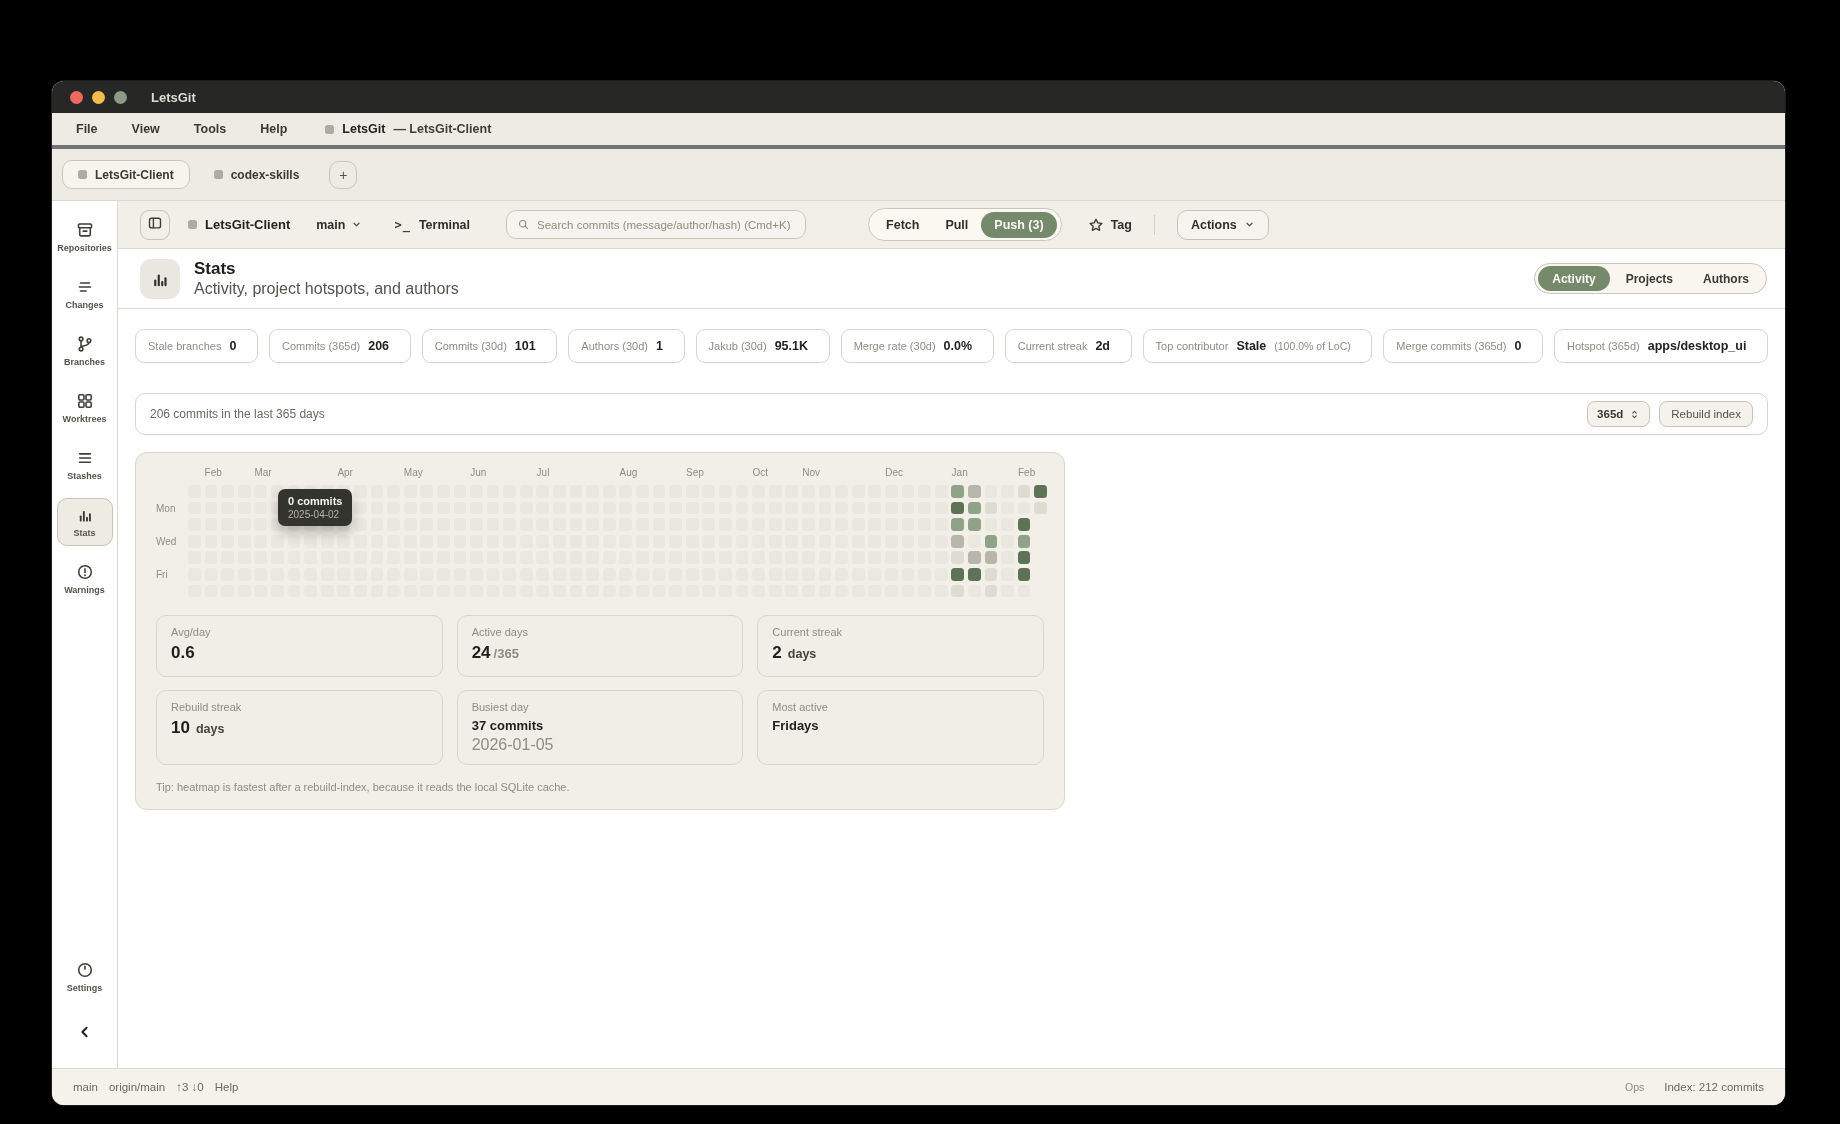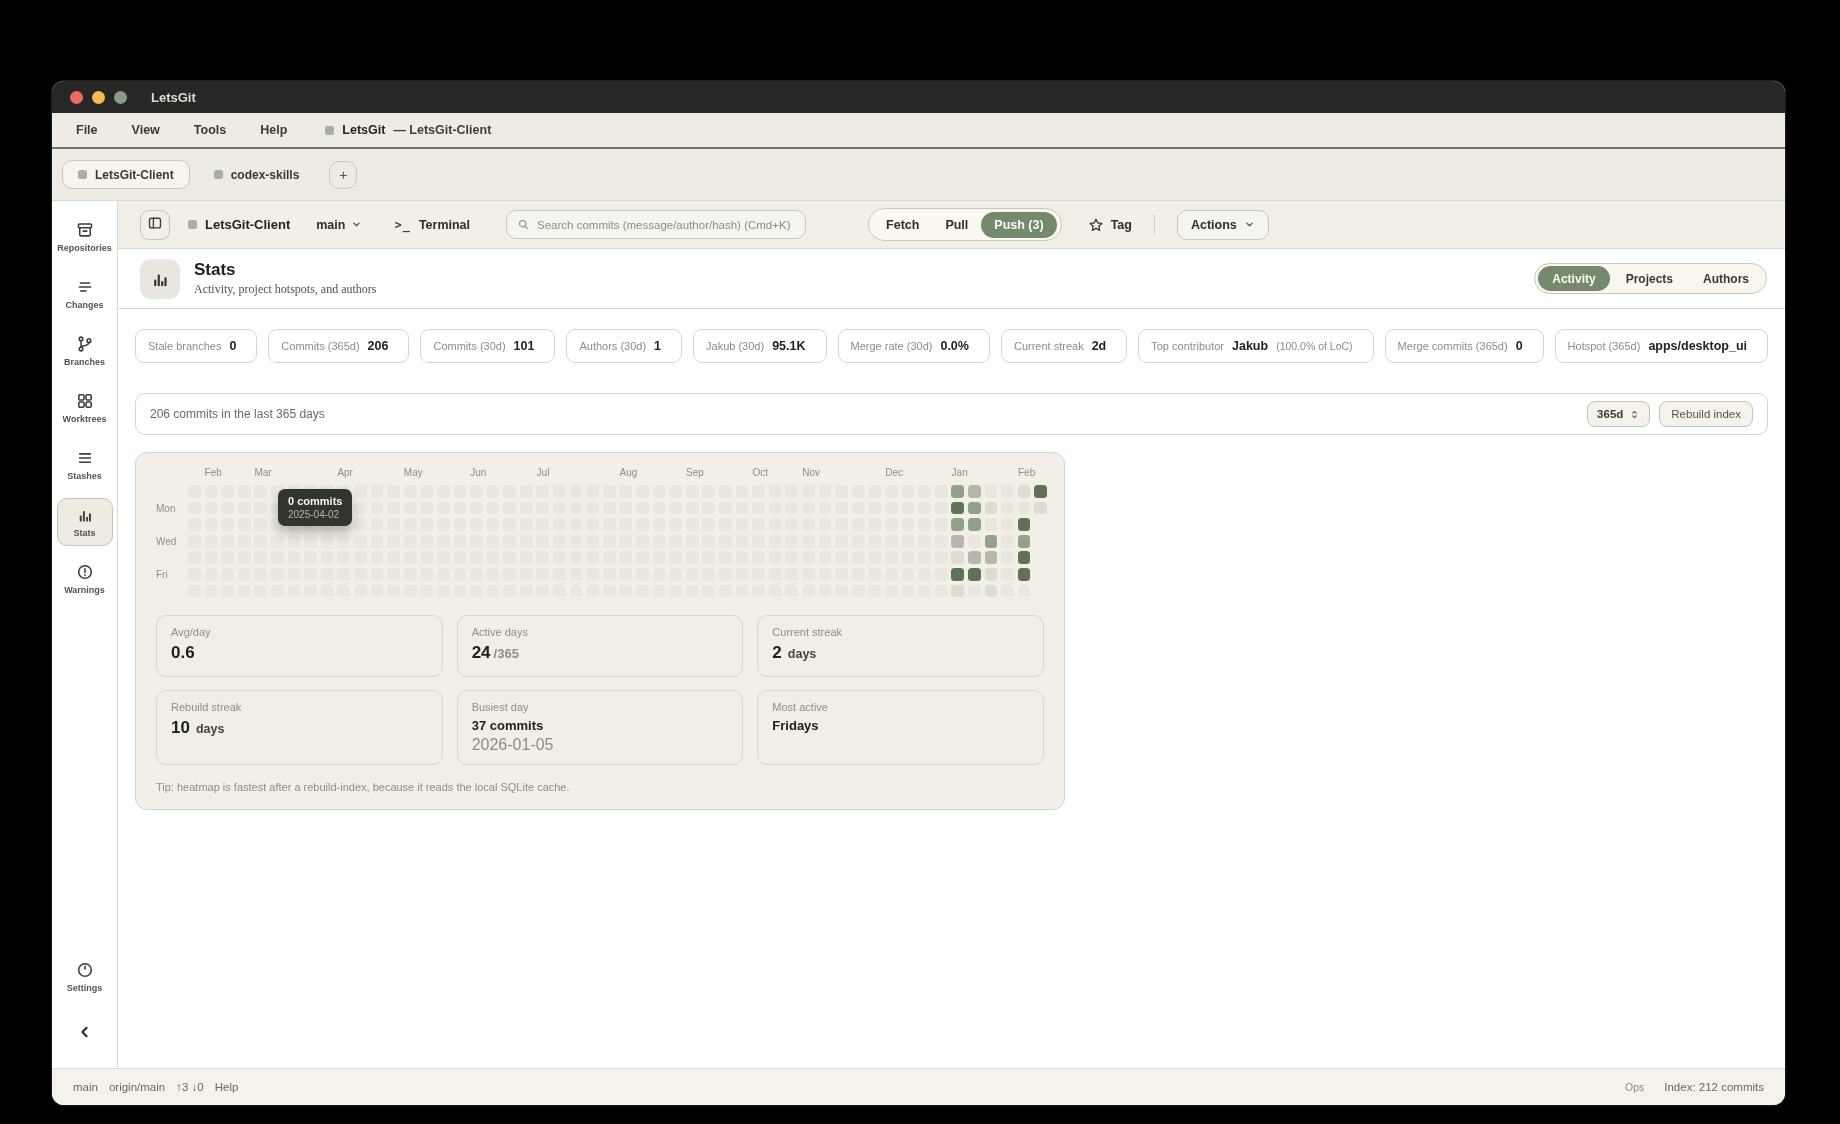--- a/index.html
+++ b/index.html
@@ -7,21 +7,21 @@
   .stage { position:relative; width:1840px; height:1124px; background:#000; overflow:hidden; }
   .window { position:absolute; left:52px; top:40px; width:1733px; height:1024px; background:#ffffff;
             border-radius:12px; overflow:hidden; display:flex; flex-direction:column; box-shadow:0 0 0 1px #1c1c1a;margin-top:41px; }
   
   .titlebar { flex:0 0 32px; background:#272725; display:flex; align-items:center; padding:0 18px; }
   .traffic { display:flex; gap:9px; align-items:center; }
   .tl { width:13px; height:13px; border-radius:50%; display:inline-block; }
   .tl.red{background:#ee6a5f} .tl.yellow{background:#f3bd4e} .tl.green{background:#8a9a84}
   .win-title { color:#dddbd3; font-weight:700; font-size:13px; margin-left:24px; }
   
-  .menubar { flex:0 0 36px; background:#edebe3; display:flex; align-items:center; padding:0 24px; border-bottom:2px solid #737373; }
+  .menubar { flex:0 0 36px; background:#edebe3; display:flex; align-items:center; padding:0 24px; border-bottom:4px solid #737373; }
   .menu-item { font-size:12.5px; color:#3a3a33; font-weight:600; margin-right:34px; cursor:default; }
   .menu-app { display:flex; align-items:center; gap:8px; font-size:12.5px; margin-left:4px; }
   .bullet { width:9px; height:9px; border-radius:2.5px; background:#a9aea0; display:inline-block; flex:0 0 auto; }
   .menu-app b { font-weight:700; color:#23231f; }
   .menu-app .ctx { color:#3f3e37; font-weight:600; }
   
   .tabbar { flex:0 0 52px; background:#edebe3; display:flex; align-items:center; padding:0 10px; border-bottom:1px solid #dcdacf; gap:8px; }
   .tab { display:flex; align-items:center; gap:8px; height:29px; padding:0 15px; border-radius:10px;
          font-size:12px; font-weight:600; color:#3a3a33; border:1px solid transparent; cursor:pointer; }
   .tab.active { background:#f6f4ed; border-color:#c9c7bc; }
@@ -71,21 +71,21 @@
   .tb-divider { width:1px; height:20px; background:#d2d0c5; margin:0 4px; }
   .actions-btn { display:flex; align-items:center; gap:7px; height:30px; border:1px solid #c6c4b9; border-radius:10px;
                  background:#f6f4ef; padding:0 13px; font-size:12.5px; font-weight:700; color:#2f2e28; cursor:pointer;
                  font-family:"Liberation Sans", sans-serif; }
   
   .pagehead { flex:0 0 60px; display:flex; align-items:center; padding:0 18px 0 22px; border-bottom:1px solid #dcdacf; }
   .icontile { width:40px; height:40px; border-radius:11px; background:#e9e7df; display:flex; align-items:center;
               justify-content:center; margin-right:14px; color:#2f2e28; }
   .icontile svg { width:20px; height:20px; }
   .ph-title { font-size:17px; font-weight:700; color:#21211c; line-height:1.15; }
-  .ph-sub { font-size:12px; color:#55534b; margin-top:2px;font-family:Liberation Serif, serif; }
+  .ph-sub { font-size:16px; color:#55534b; margin-top:2px; }
   .segmented { margin-left:auto; display:flex; align-items:center; background:#f8f6ef; border:1px solid #c9c7bc;
                border-radius:16px; height:31px; padding:0 3px; gap:2px; }
   .seg { padding:0 14px; height:25px; display:flex; align-items:center; border-radius:13px; font-weight:700;
          font-size:12px; color:#3a3a33; background:transparent; border:none; cursor:pointer; font-family:"Liberation Sans", sans-serif; }
   .seg.active { background:#75896b; color:#fdfcf7; }
   
   .page-body { flex:1; padding:20px 17px 0 17px; overflow:hidden; }
   .chips { display:flex; gap:11px; }
   .chip { flex:1 1 auto; height:34px; border:1px solid #d8d6cb; border-radius:9px; display:flex; align-items:center;
           padding:0 12px; gap:8px; white-space:nowrap; }
@@ -379,21 +379,21 @@
               <div class="chip">
                 <span class="cl">Merge rate (30d)</span>
                 <span class="cv">0.0%</span>
               </div>
               <div class="chip">
                 <span class="cl">Current streak</span>
                 <span class="cv">2d</span>
               </div>
               <div class="chip">
                 <span class="cl">Top contributor</span>
-                <span class="cv">Jakub</span>
+                <span class="cv">Stale</span>
                 <span class="cs">(100.0% of LoC)</span>
               </div>
               <div class="chip">
                 <span class="cl">Merge commits (365d)</span>
                 <span class="cv">0</span>
               </div>
               <div class="chip">
                 <span class="cl">Hotspot (365d)</span>
                 <span class="cv">apps/desktop_ui</span>
               </div>

